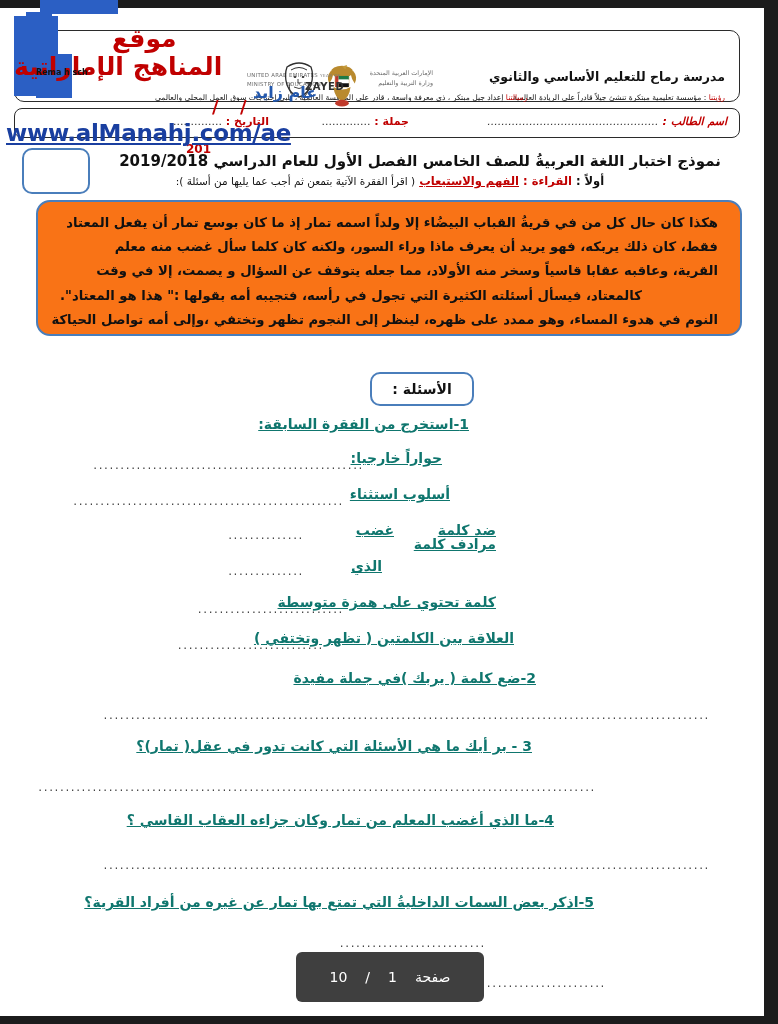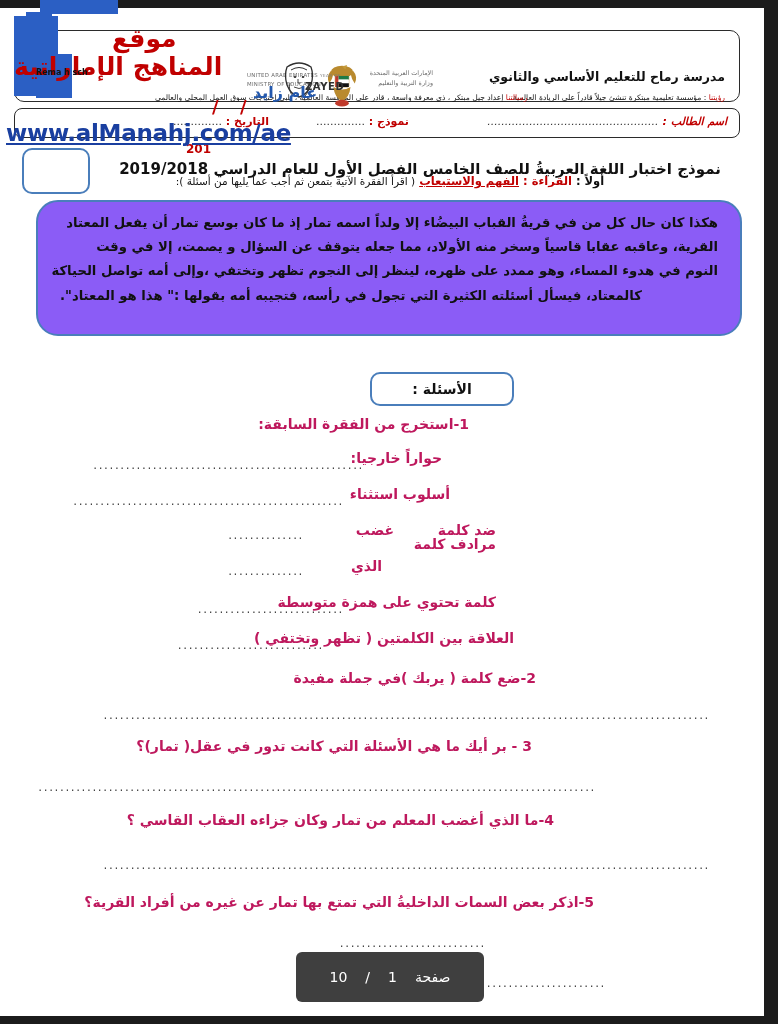--- a/index.html
+++ b/index.html
@@ -173,21 +173,21 @@
     width: 68px; height: 46px;
     border: 2.2px solid #4a7ebb;
     border-radius: 10px;
     background: #fff;
     box-sizing: border-box;
   }
 
   
   .exam-title {
     position: absolute;
-    right: 24px; top: 152px;
+    right: 24px; top: 144px;
     width: 640px;
     text-align: center;
     font-size: 15px;
     font-weight: bold;
     color: #111;
   }
   .section-first {
     position: absolute;
     right: 24px; top: 166px;
     width: 700px;
@@ -210,58 +210,59 @@
     font-size: 10.5px;
   }
 
   
   .passage-box {
     position: absolute;
     left: 36px; top: 192px;
     width: 706px;
     height: 136px;
     border: 2.4px solid #4a7ebb;
-    border-radius: 22px;
+    border-radius: 14px;
     box-sizing: border-box;
     padding: 14px 22px 10px 22px;
-    background: #8b5cf6;
+    background: #f97316;
   }
   .passage-line {
     font-size: 13.2px;
     font-weight: bold;
     color: #111;
     line-height: 1;
     margin-bottom: 11px;
     white-space: nowrap;
   }
   .passage-line.l { text-align: left; }
 
   
   .questions-box {
     position: absolute;
     left: 370px; top: 364px;
-    width: 144px; height: 34px;
+    width: 104px; height: 34px;
     border: 2.2px solid #4a7ebb;
     border-radius: 10px;
     box-sizing: border-box;
     background: #fff;
     display: flex;
     align-items: center;
     justify-content: center;
     font-size: 14px;
     font-weight: bold;
     color: #111;
   }
 
   
   .q {
     position: absolute;
     font-weight: bold;
-    color: #be185d;
-    white-space: nowrap;
+    color: #0f766e;
+    white-space: nowrap;
+    text-decoration: underline;
   }
   .dots-row {
     position: absolute;
     color: #444;
     font-size: 12px;
     letter-spacing: 1.6px;
     white-space: nowrap;
     overflow: hidden;
   }
 
@@ -420,21 +421,21 @@
       <div class="zayed-ar">عام زايد</div>
     </div>
   </div>
 
   <div class="info-frame">
     <div class="info-field" style="right:12px;font-style:italic;">
       <span>اسم الطالب :</span>
       <span class="dots-inline">.................................................</span>
     </div>
     <div class="info-field" style="right:330px;">
-      <span>نموذج :</span>
+      <span>جملة :</span>
       <span class="dots-inline">..............</span>
     </div>
     <div class="info-field" style="right:470px;">
       <span>التاريخ :</span>
       <span class="dots-inline">..............</span>
     </div>
   </div>
 
   <div class="callout-box"></div>
 
@@ -442,23 +443,24 @@
 
   <div class="section-first">
     <span>أولاً :</span>
     <span class="red-u">القراءة :</span>
     <span class="red-uu">الفهم والاستيعاب</span>
     <span class="plain">( اقرأ الفقرة الآتية  بتمعن ثم أجب عما يليها من أسئلة ):</span>
   </div>
 
   <div class="passage-box">
     <div class="passage-line">هكذا كان حال كل من في قريةُ القباب البيضُاء إلا ولداً اسمه تمار إذ ما كان بوسع تمار أن يفعل المعتاد</div>
+    <div class="passage-line">فقط، كان ذلك يربكه، فهو يريد أن يعرف ماذا وراء السور، ولكنه كان كلما سأل غضب منه معلم</div>
     <div class="passage-line">القرية، وعاقبه عقابا قاسياً وسخر منه الأولاد، مما جعله يتوقف عن السؤال و يصمت، إلا في وقت</div>
+    <div class="passage-line l">كالمعتاد، فيسأل أسئلته الكثيرة التي تجول في رأسه، فتجيبه أمه بقولها :" هذا هو المعتاد".</div>
     <div class="passage-line">النوم في هدوء المساء، وهو ممدد على ظهره، لينظر إلى النجوم تظهر وتختفي ،وإلى أمه تواصل الحياكة</div>
-    <div class="passage-line l">كالمعتاد، فيسأل أسئلته الكثيرة التي تجول في رأسه، فتجيبه أمه بقولها :" هذا هو المعتاد".</div>
   </div>
 
   <div class="questions-box">الأسئلة :</div>
 
   <div class="q" style="right:295px; top:408px; font-size:14px;">1-استخرج من الفقرة السابقة:</div>
 
   <div class="q" style="right:322px; top:442px; font-size:14px;">حواراً خارجيا:</div>
   <div class="dots-row" style="right:400px; top:450px; width:330px;">..................................................</div>
 
   <div class="q" style="right:314px; top:478px; font-size:14px;">أسلوب استثناء</div>

